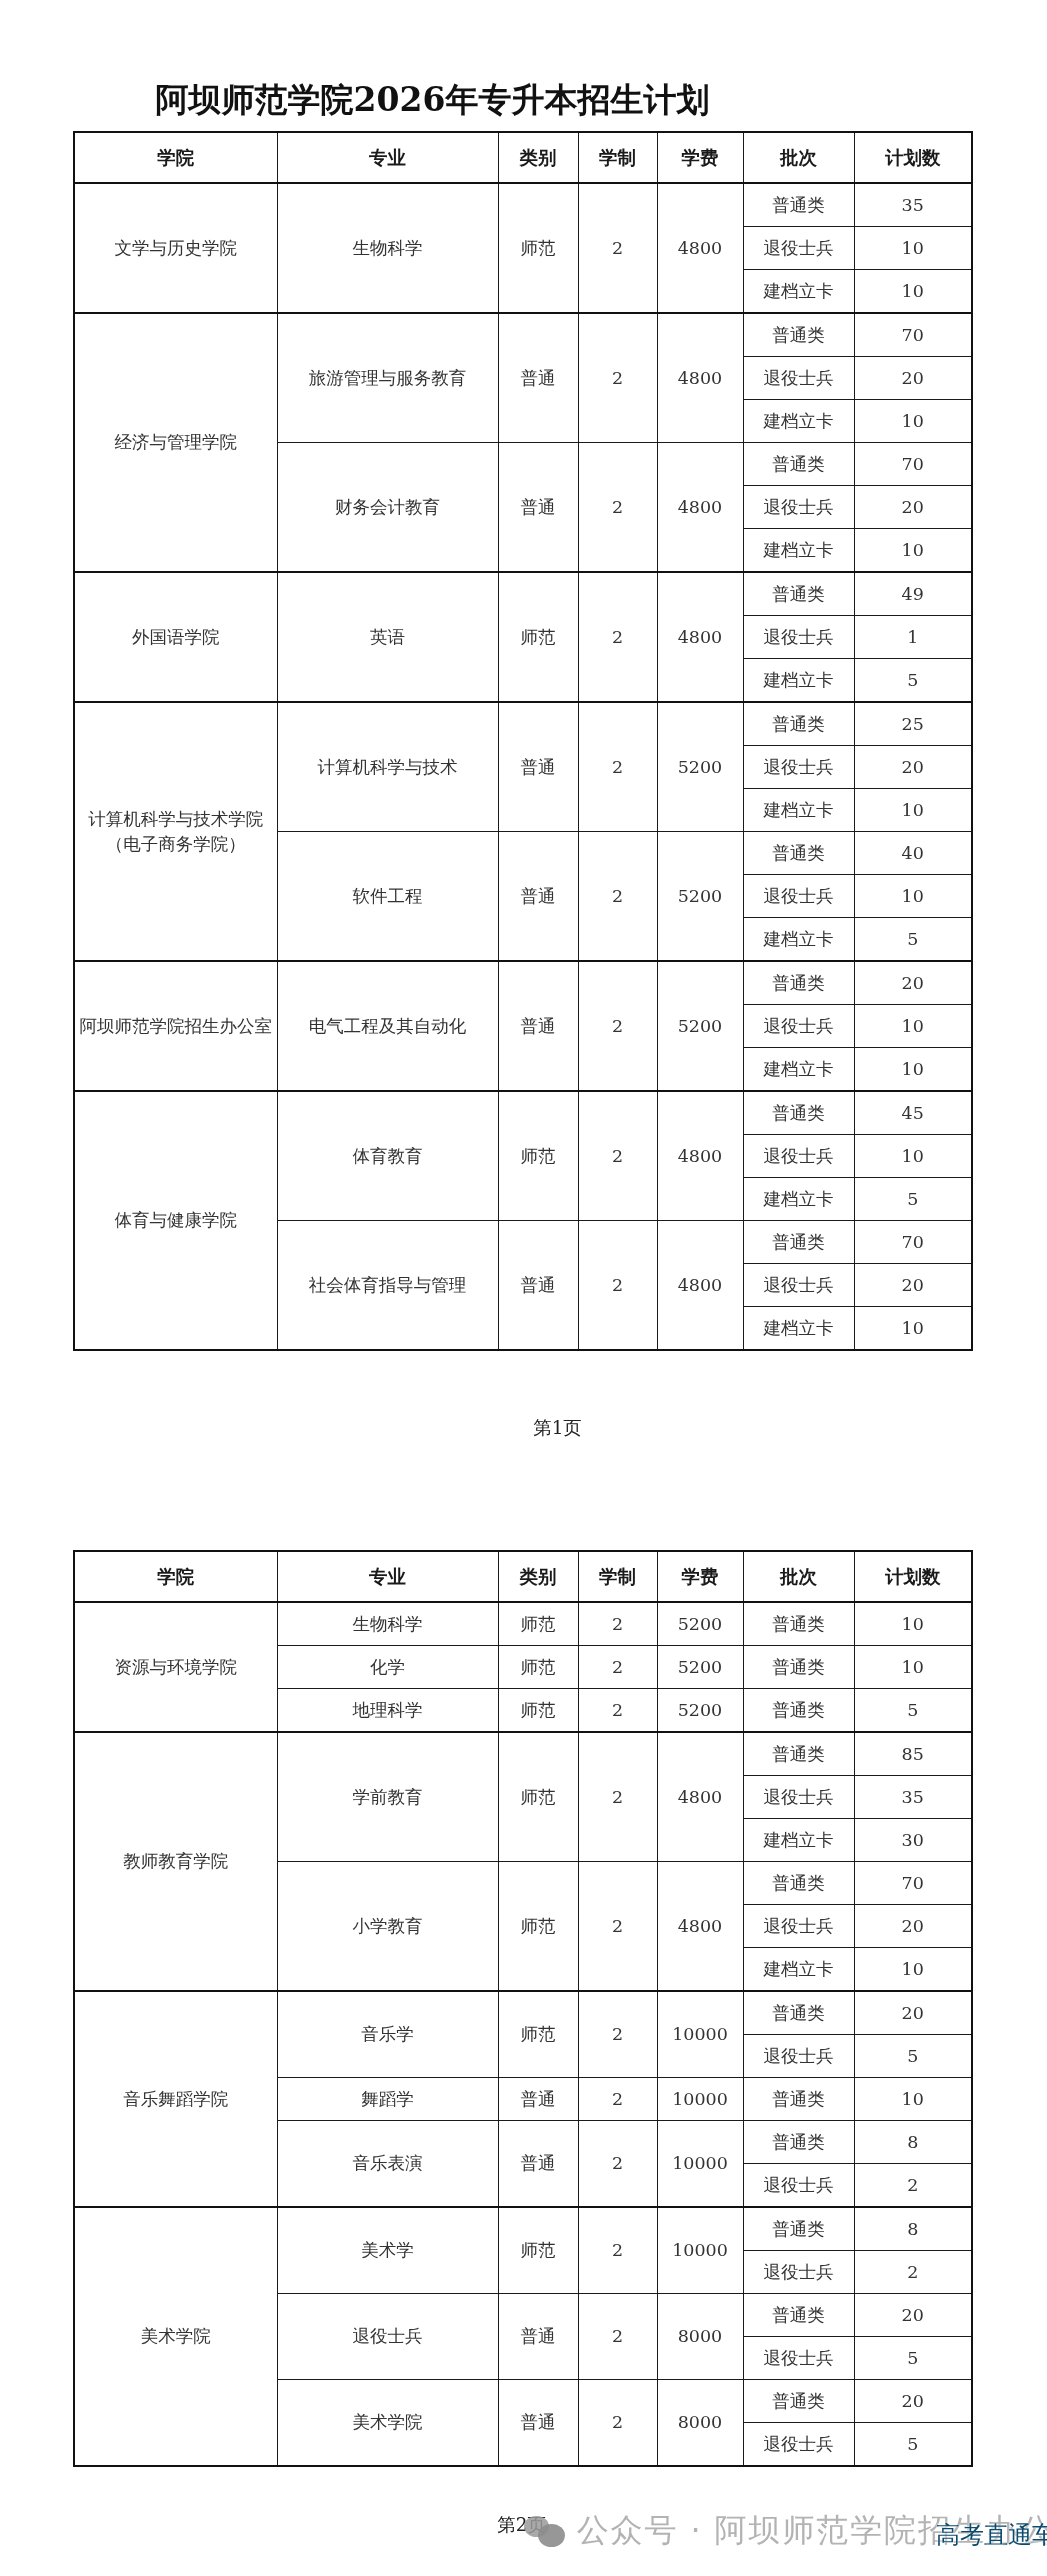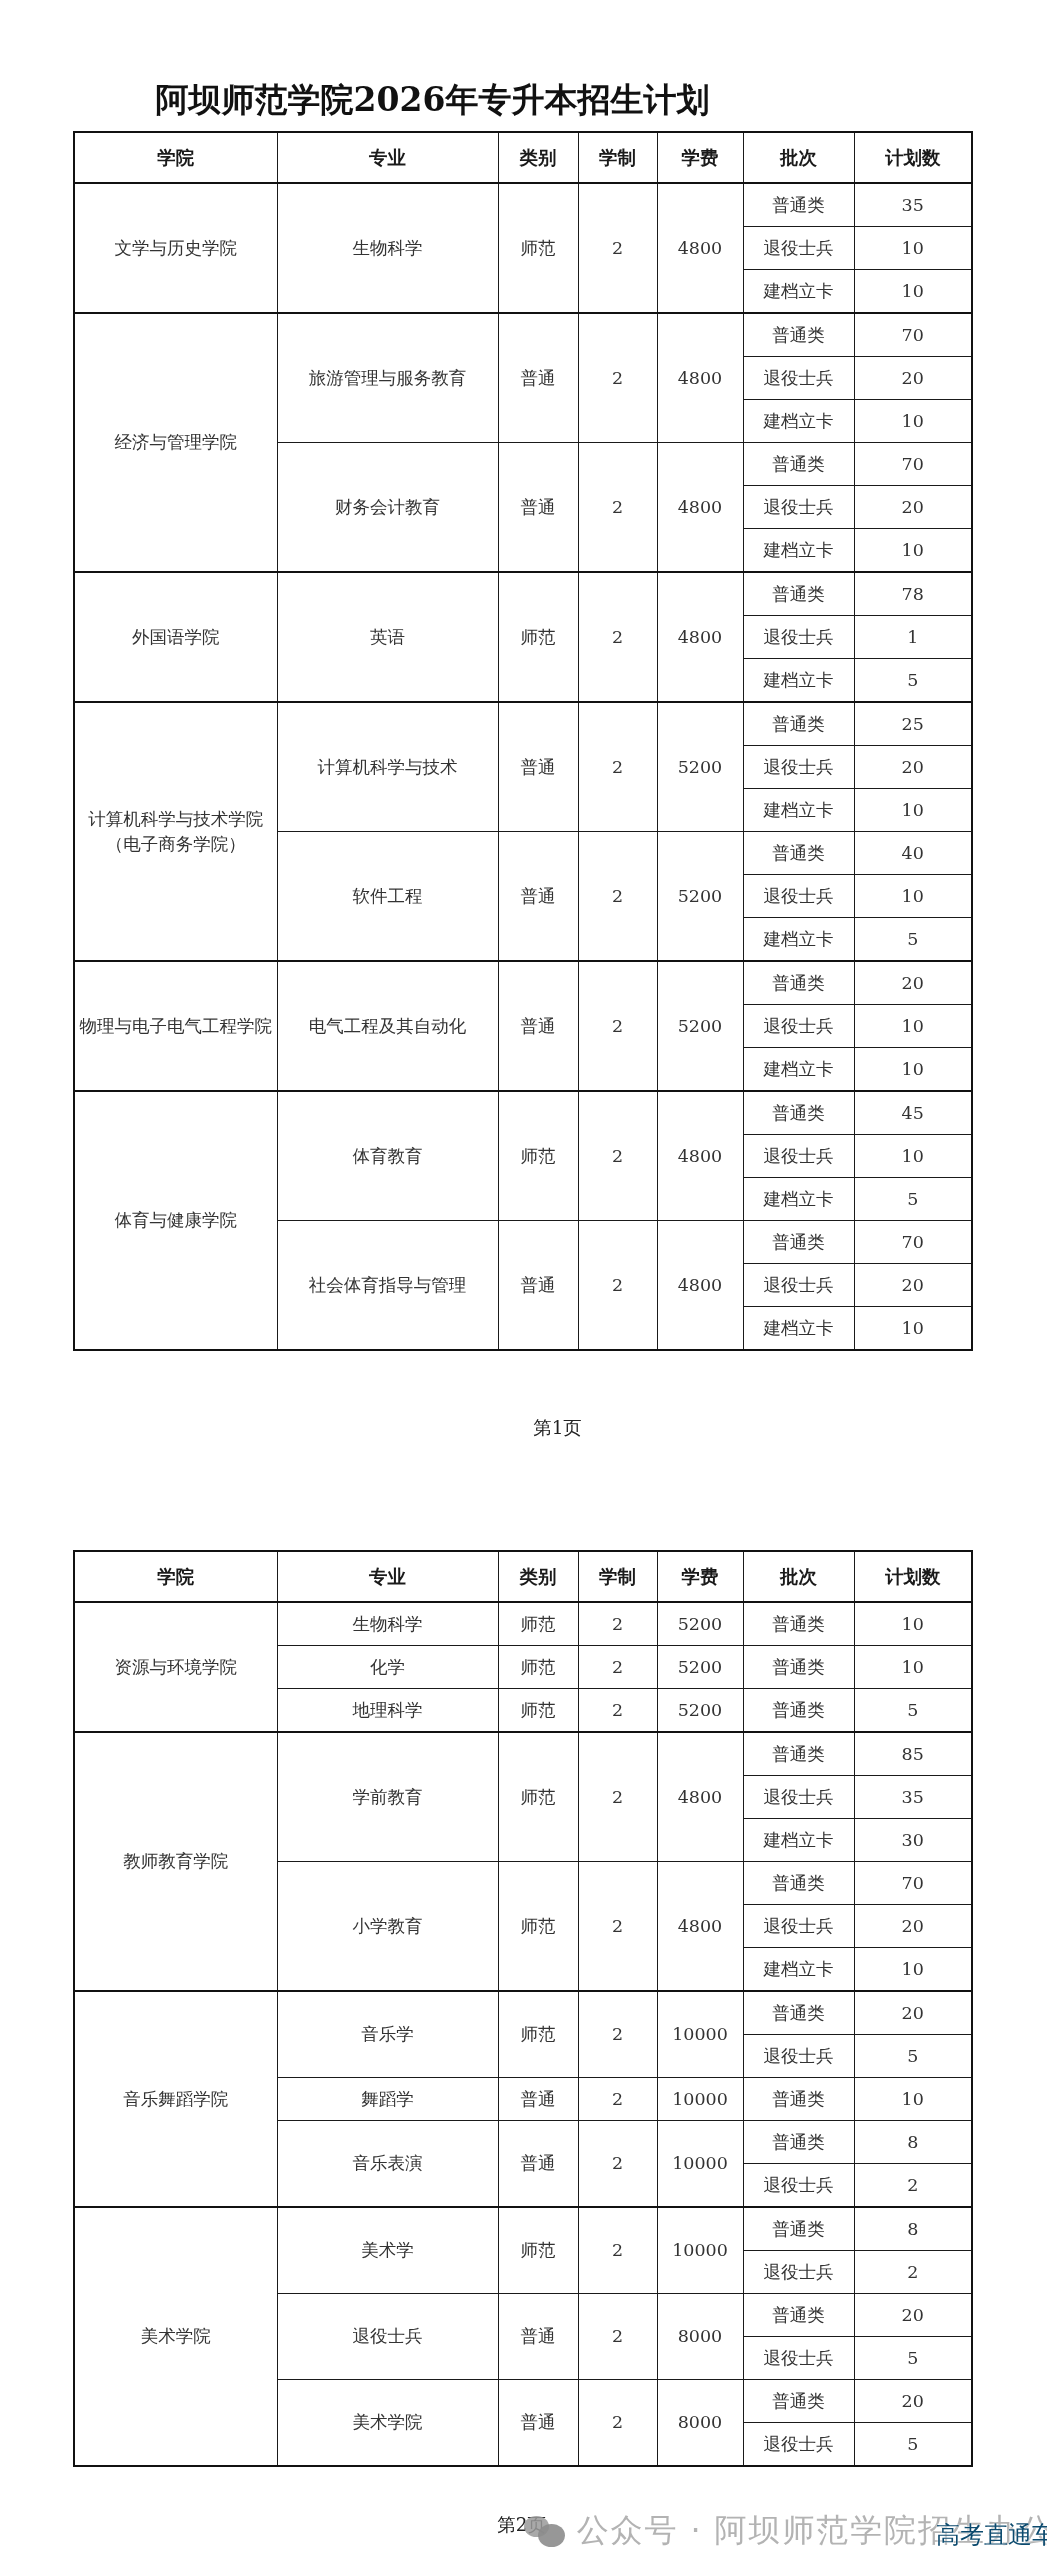--- a/index.html
+++ b/index.html
@@ -137,21 +137,21 @@
         <td>建档立卡</td>
         <td>10</td>
       </tr>
       <tr class="group-start">
         <td rowspan="3">外国语学院</td>
         <td rowspan="3">英语</td>
         <td rowspan="3">师范</td>
         <td rowspan="3">2</td>
         <td rowspan="3">4800</td>
         <td>普通类</td>
-        <td>78</td>
+        <td>49</td>
       </tr>
       <tr>
         <td>退役士兵</td>
         <td>1</td>
       </tr>
       <tr>
         <td>建档立卡</td>
         <td>5</td>
       </tr>
       <tr class="group-start">
@@ -181,21 +181,21 @@
       </tr>
       <tr>
         <td>退役士兵</td>
         <td>10</td>
       </tr>
       <tr>
         <td>建档立卡</td>
         <td>5</td>
       </tr>
       <tr class="group-start">
-        <td rowspan="3">物理与电子电气工程学院</td>
+        <td rowspan="3">阿坝师范学院招生办公室</td>
         <td rowspan="3">电气工程及其自动化</td>
         <td rowspan="3">普通</td>
         <td rowspan="3">2</td>
         <td rowspan="3">5200</td>
         <td>普通类</td>
         <td>20</td>
       </tr>
       <tr>
         <td>退役士兵</td>
         <td>10</td>

